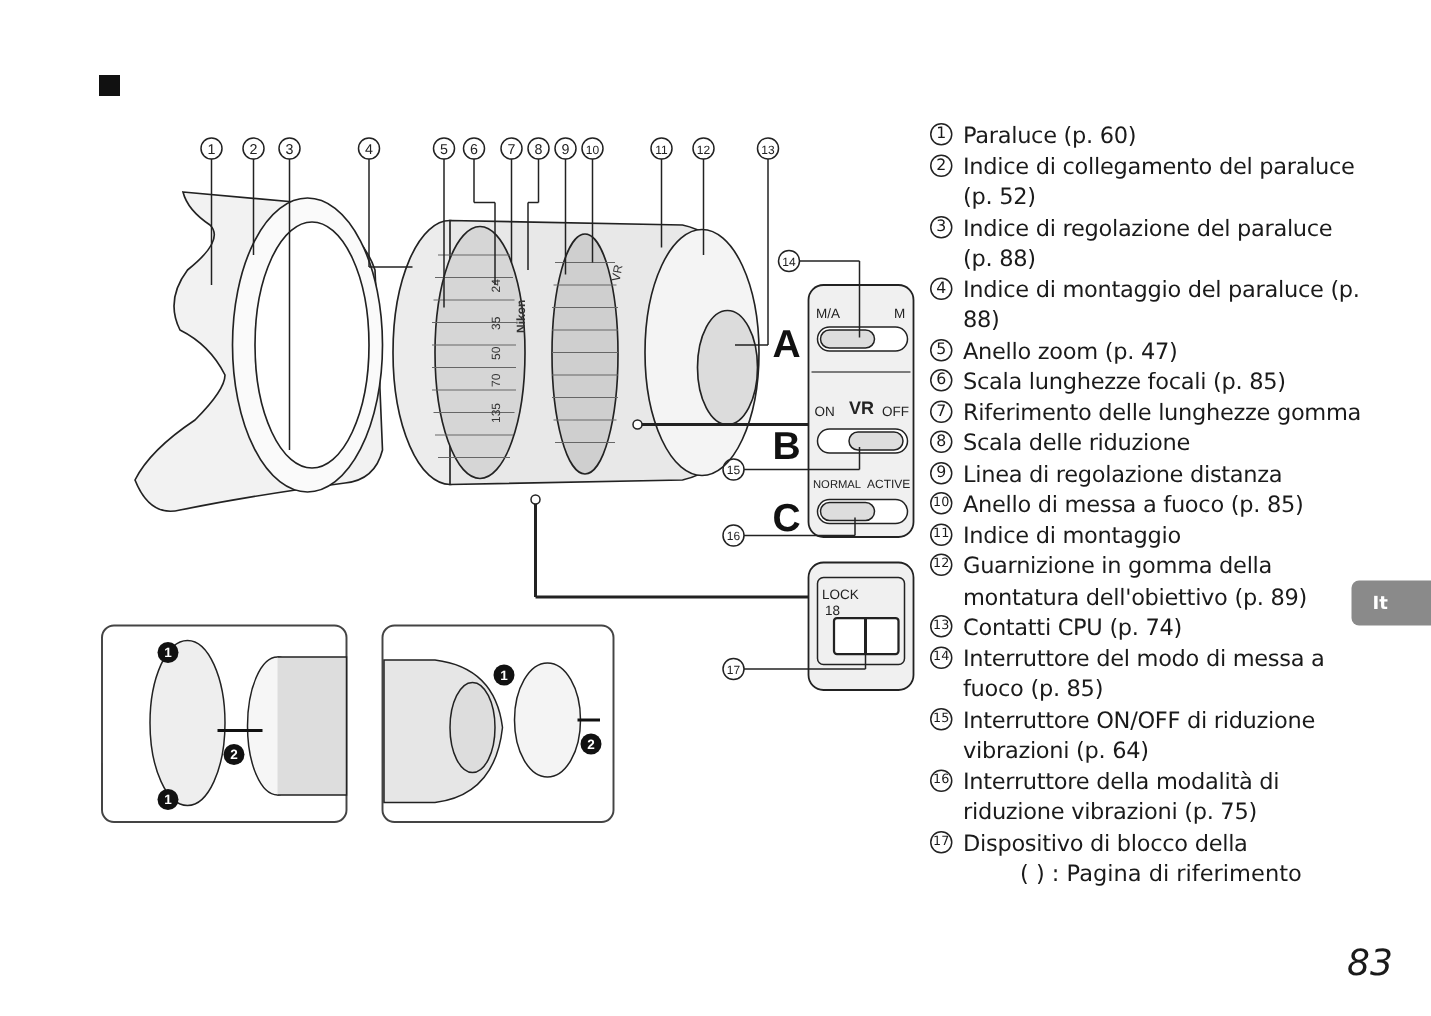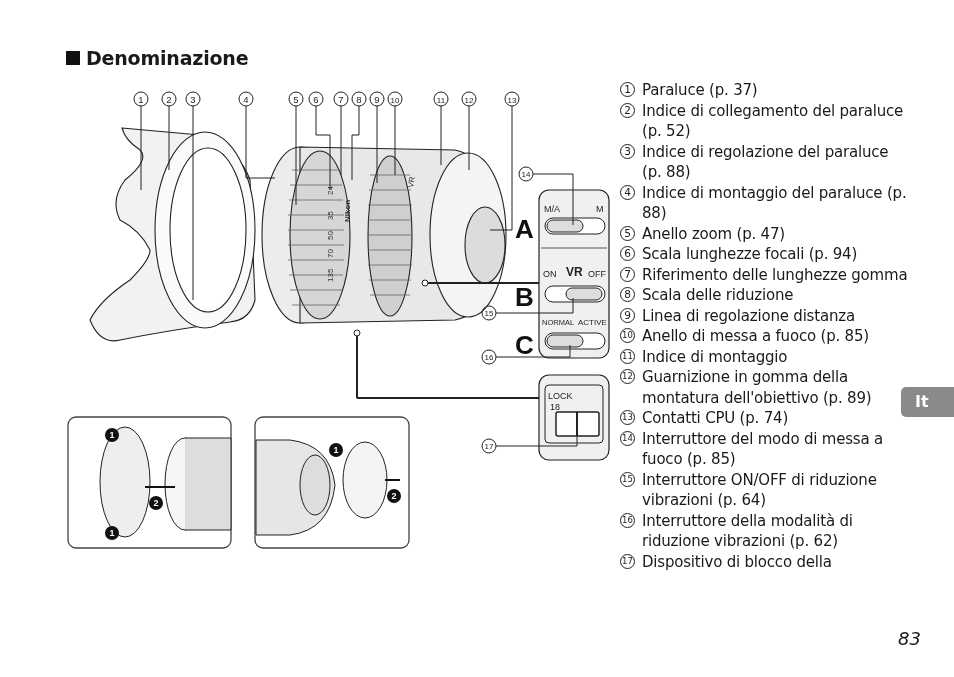--- a/index.html
+++ b/index.html
@@ -9,30 +9,30 @@
   .title .sq { display:inline-block; width:14px; height:14px; background:#111; margin-right:6px; vertical-align:0px; }
   .figure { position:absolute; left:0; top:0; width:954px; height:677px; }
   .legend { position:absolute; left:620px; top:80px; width:290px; font-size:15px; line-height:20.5px; }
   .legend .row { display:flex; }
   .legend .num { flex:0 0 22px; display:inline-flex; align-items:flex-start; justify-content:flex-start; padding-top:2px; }
   .legend .num span { display:inline-flex; width:15px; height:15px; border:1px solid #222; border-radius:50%;
                       font-size:10.5px; line-height:15px; justify-content:center; align-items:center; box-sizing:border-box; }
   .legend .txt { flex:1; letter-spacing:-0.2px; }
   .legend .ref { padding-left:60px; }
   .lang-tab { position:absolute; left:901px; top:387px; width:53px; height:30px; background:#8a8a8a;
-              border-radius:5px 0 0 5px; color:#fff; font-weight:bold; font-size:16px; line-height:30px;
+              border-radius:5px 0 0 5px; color:#fff; font-weight:bold; font-size:12px; line-height:30px;
               padding-left:14px; box-sizing:border-box; }
-  .page-num { position:absolute; left:898px; top:628px; font-size:18px; font-style:italic; }
+  .page-num { position:absolute; left:898px; top:628px; font-size:24px; font-style:italic; }
   svg text { font-family:"Liberation Sans", sans-serif; }
 </style>
 </head>
 <body>
 
 <div class="title">
-  <span class="sq"></span><span>Denominazione</span>
+  <span class="sq"></span>
 </div>
 
 <svg class="figure" viewBox="0 0 954 677" width="954" height="677">
   <g fill="none" stroke="#222" stroke-width="1.1">
 
     <path d="M122 128 L200 135 Q240 150 250 180 L255 300 Q250 320 230 322 Q170 330 120 340 Q100 345 90 320 Q100 300 130 280 Q150 260 150 250 Q140 230 120 220 Q110 200 125 180 Q150 160 140 150 Q125 140 122 128 Z" fill="#f2f2f2"></path>
     <ellipse cx="205" cy="230" rx="50" ry="98" fill="#fafafa"></ellipse>
     <ellipse cx="208" cy="230" rx="38" ry="82" fill="#fff"></ellipse>
 
     <ellipse cx="300" cy="235" rx="38" ry="88" fill="#ececec"></ellipse>
@@ -213,21 +213,21 @@
       <text x="394" y="499">2</text>
     </g>
   </g>
 </svg>
 
 <div class="legend" id="legend">
     <div class="row">
       <div class="num">
         <span>1</span>
       </div>
-      <div class="txt">Paraluce (p. 37)</div>
+      <div class="txt">Paraluce (p. 60)</div>
     </div>
     <div class="row">
       <div class="num">
         <span>2</span>
       </div>
       <div class="txt">Indice di collegamento del paraluce (p. 52)</div>
     </div>
     <div class="row">
       <div class="num">
         <span>3</span>
@@ -243,21 +243,21 @@
     <div class="row">
       <div class="num">
         <span>5</span>
       </div>
       <div class="txt">Anello zoom (p. 47)</div>
     </div>
     <div class="row">
       <div class="num">
         <span>6</span>
       </div>
-      <div class="txt">Scala lunghezze focali (p. 94)</div>
+      <div class="txt">Scala lunghezze focali (p. 85)</div>
     </div>
     <div class="row">
       <div class="num">
         <span>7</span>
       </div>
       <div class="txt">Riferimento delle lunghezze gomma</div>
     </div>
     <div class="row">
       <div class="num">
         <span>8</span>
@@ -303,24 +303,25 @@
     <div class="row">
       <div class="num">
         <span style="font-size: 8.5px;">15</span>
       </div>
       <div class="txt">Interruttore ON/OFF di riduzione vibrazioni (p. 64)</div>
     </div>
     <div class="row">
       <div class="num">
         <span style="font-size: 8.5px;">16</span>
       </div>
-      <div class="txt">Interruttore della modalità di riduzione vibrazioni (p. 62)</div>
+      <div class="txt">Interruttore della modalità di riduzione vibrazioni (p. 75)</div>
     </div>
     <div class="row">
       <div class="num">
         <span style="font-size: 8.5px;">17</span>
       </div>
       <div class="txt">Dispositivo di blocco della</div>
     </div>
+    <div class="ref">(    ) : Pagina di riferimento</div>
   </div>
 
 <div class="lang-tab">It</div>
 <div class="page-num">83</div>
 
 </body></html>

